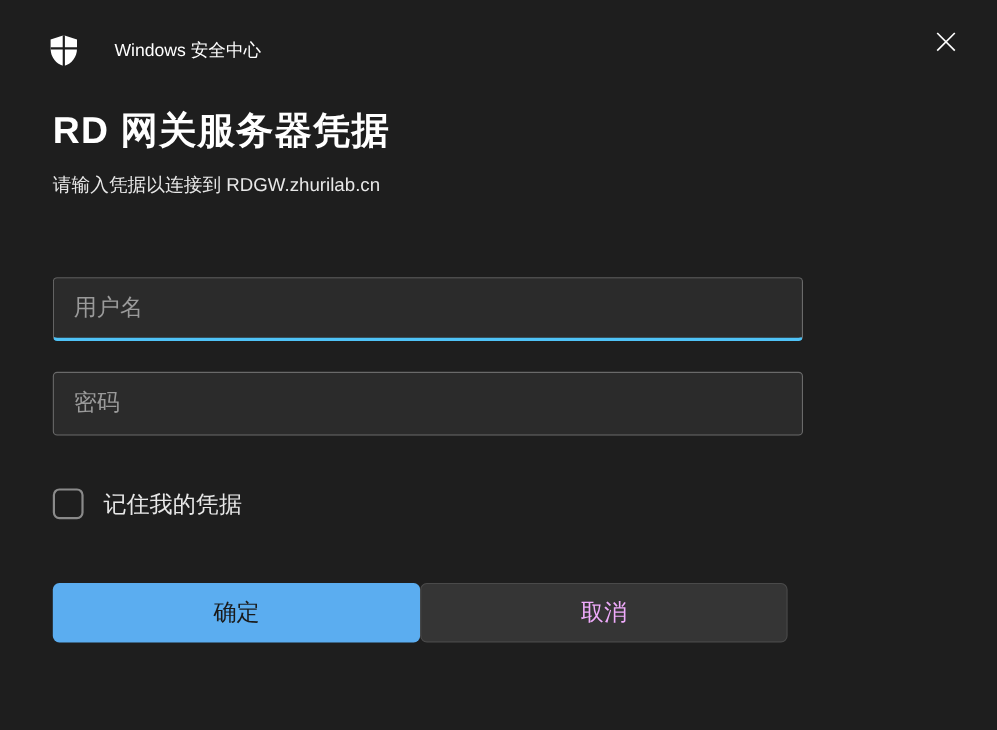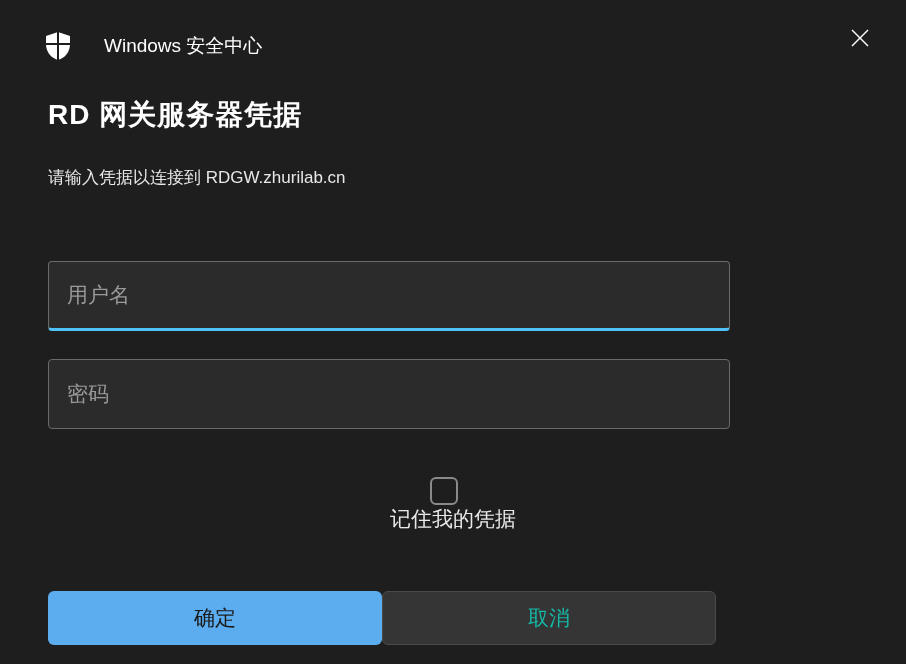--- a/index.html
+++ b/index.html
@@ -27,21 +27,21 @@
     .shield-icon {
       width: 36px;
       height: 36px;
       margin-right: 28px;
       display: flex;
       align-items: center;
       justify-content: center;
     }
     
     .header-title {
-      font-size: 19px;
+      font-size: 16px;
       font-weight: 400;
       color: #ffffff;
     }
     
     .close-button {
       position: absolute;
       top: 18px;
       right: 26px;
       width: 40px;
       height: 40px;
@@ -52,36 +52,36 @@
       border: none;
       background: transparent;
       color: #ffffff;
     }
     
     .content {
       padding: 12px 48px 0 48px;
     }
     
     .dialog-title {
-      font-size: 28px;
+      font-size: 34px;
       font-weight: 600;
-      margin-bottom: 32px;
+      margin-bottom: 15px;
       letter-spacing: 1px;
     }
     
     .dialog-subtitle {
       font-size: 17px;
       font-weight: 400;
       color: #e8e8e8;
       margin-bottom: 72px;
     }
     
     .input-field {
       width: 682px;
-      height: 70px;
+      height: 58px;
       background: #2b2b2b;
       border: 1px solid #6a6a6a;
       border-radius: 4px;
       color: #ffffff;
       font-size: 21px;
       padding: 0 18px;
       margin-bottom: 28px;
       outline: none;
       font-family: inherit;
     }
@@ -94,21 +94,20 @@
       border-bottom: 3px solid #4fc3f7;
       padding-bottom: 0;
     }
     
     .checkbox-row {
       display: flex;
       align-items: center;
       margin-top: 20px;
       margin-bottom: 58px;
       cursor: pointer;
-      flex-direction: column;
     }
     
     .checkbox {
       width: 28px;
       height: 28px;
       border: 2px solid #8a8a8a;
       border-radius: 6px;
       margin-right: 18px;
       background: transparent;
       cursor: pointer;
@@ -135,21 +134,21 @@
       border: none;
     }
     
     .btn-primary {
       background: #5badf0;
       color: #1a1a1a;
     }
     
     .btn-secondary {
       background: #353535;
-      color: #14b8a6;
+      color: #f0abfc;
       border: 1px solid #4a4a4a;
       font-family: Liberation Mono, monospace;
     }
   </style>
 </head>
 <body>
 
 <div class="header">
   <div class="shield-icon">
     <svg width="32" height="32" viewBox="0 0 32 32">

